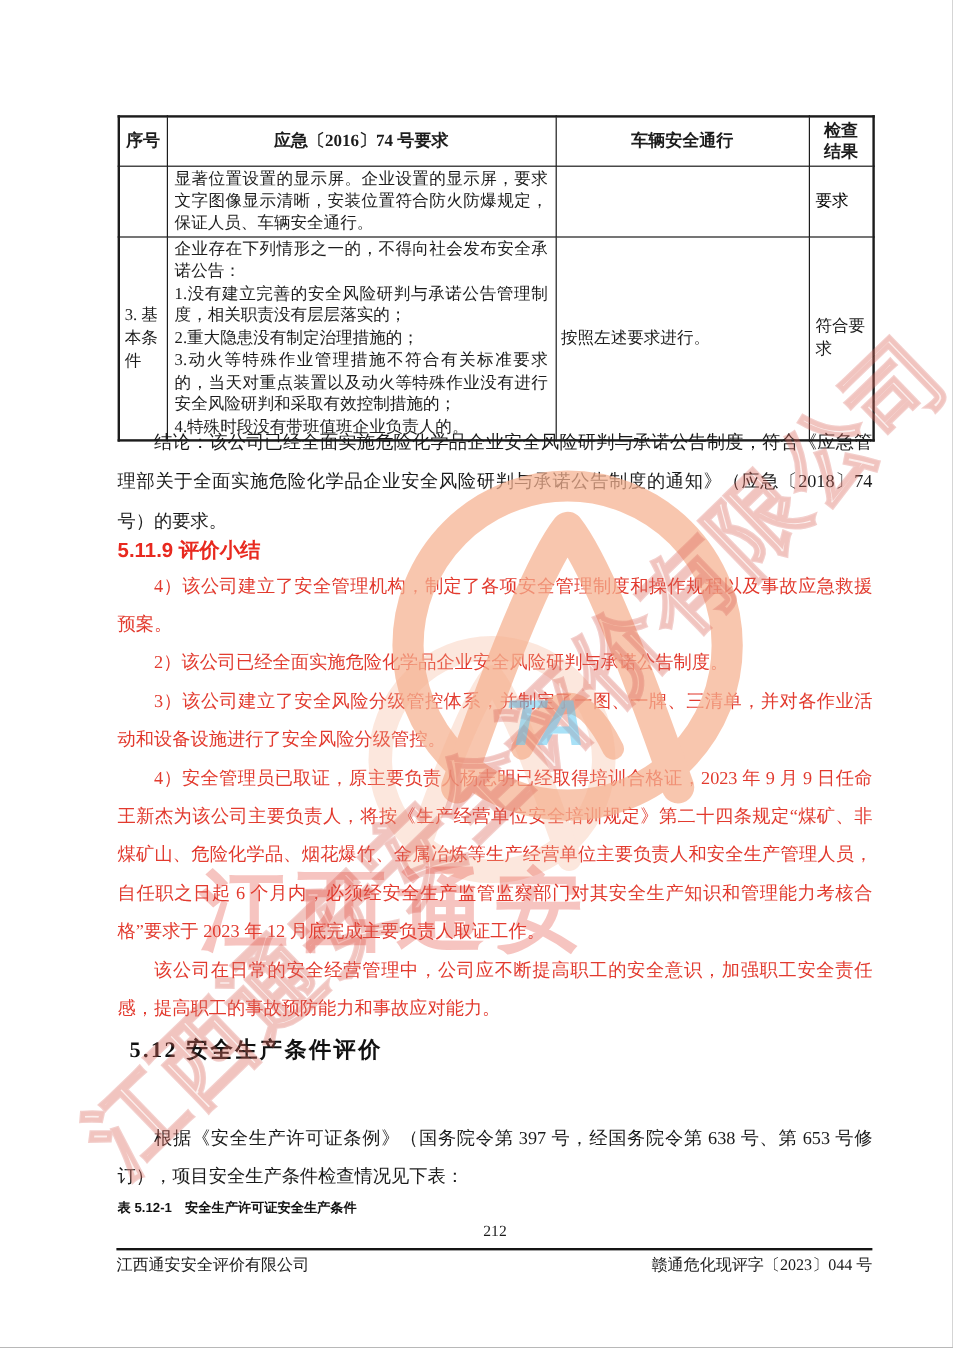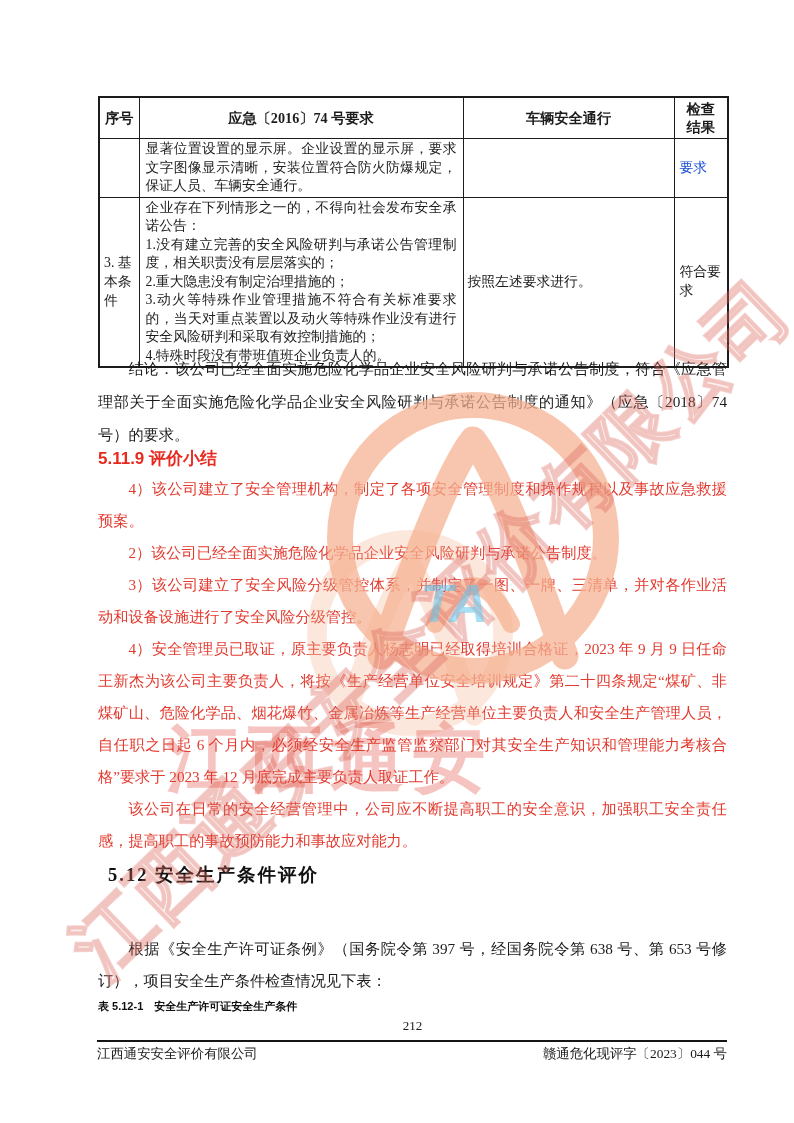--- a/index.html
+++ b/index.html
@@ -112,21 +112,21 @@
         <th>序号</th>
         <th>应急〔2016〕74 号要求</th>
         <th>车辆安全通行</th>
         <th class="wrap">检查
 结果</th>
       </tr>
       <tr style="height:57px">
         <td class="seq-cell"></td>
         <td class="req-cell top">显著位置设置的显示屏。企业设置的显示屏，要求文字图像显示清晰，安装位置符合防火防爆规定，保证人员、车辆安全通行。</td>
         <td class="impl-cell"></td>
-        <td class="res-cell top" style="color:#1d4ed8">要求</td>
+        <td class="res-cell top" style="color:#000000">要求</td>
       </tr>
       <tr style="height:166px">
         <td class="seq-cell" style="vertical-align:middle">3. 基本条件</td>
         <td class="req-cell" style="white-space:pre-line">企业存在下列情形之一的，不得向社会发布安全承诺公告：
 1.没有建立完善的安全风险研判与承诺公告管理制度，相关职责没有层层落实的；
 2.重大隐患没有制定治理措施的；
 3.动火等特殊作业管理措施不符合有关标准要求的，当天对重点装置以及动火等特殊作业没有进行安全风险研判和采取有效控制措施的；
 4.特殊时段没有带班值班企业负责人的。</td>
         <td class="impl-cell">按照左述要求进行。</td>
         <td class="res-cell">符合要求</td>

